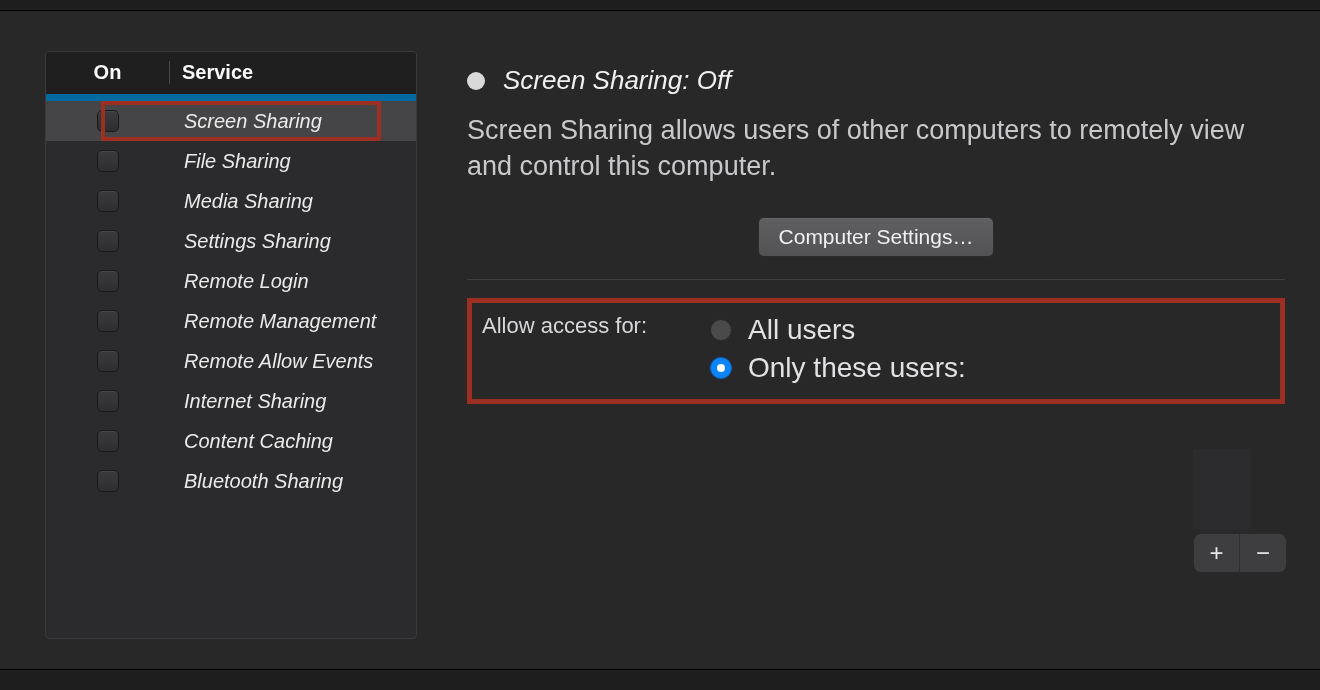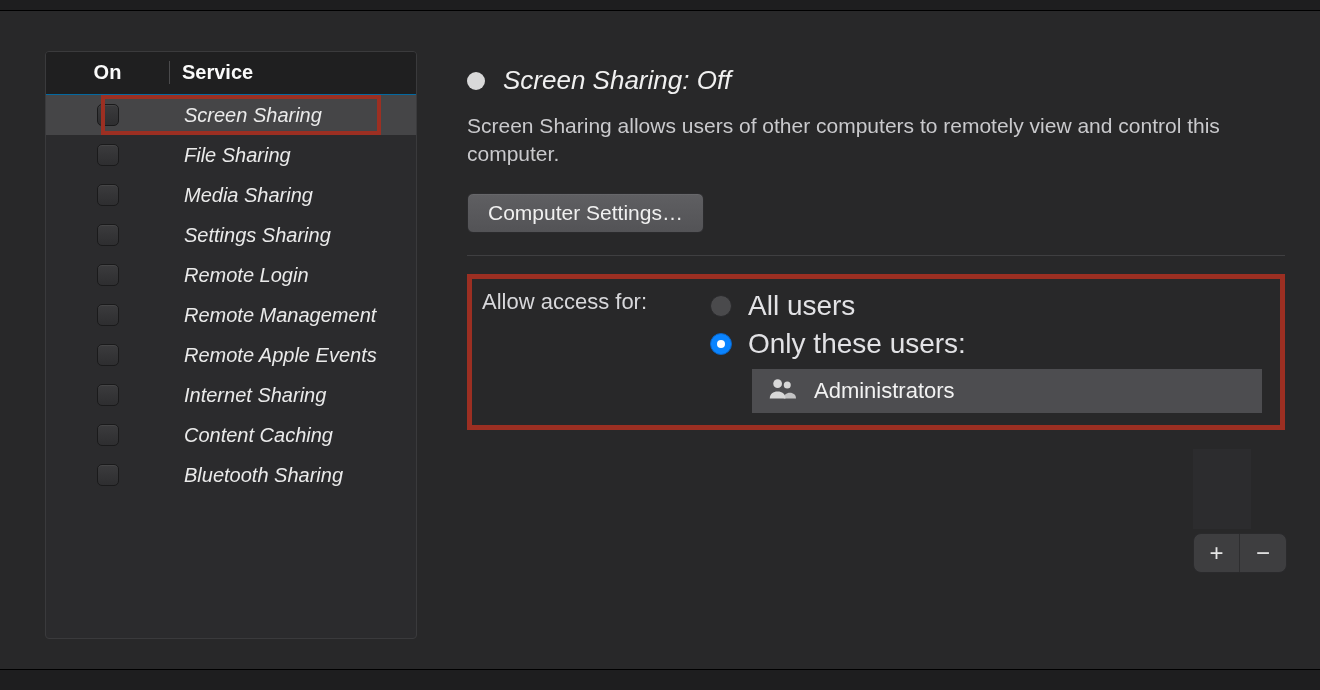--- a/index.html
+++ b/index.html
@@ -28,21 +28,21 @@
       overflow: hidden;
       display: flex; flex-direction: column;
     }
     .sidebar-header {
       background: #1f1f20;
       display: flex;
       padding: 9px 0 10px 0;
       font-size: 20px;
       font-weight: 600;
       color: #fafafa;
-      border-bottom: 1px solid #0369a1;
+      border-bottom: 7px solid #0369a1;
     }
     .hdr-on { width: 124px; text-align: center; border-right: 1px solid #4a4a4c; }
     .hdr-service { padding-left: 12px; }
     .service-list { flex: 1; font-style: italic; }
     .service-row {
       display: flex; align-items: center;
       height: 40px;
       font-size: 20px;
       color: #eaeaea;
       position: relative;
@@ -65,26 +65,26 @@
     
     .detail { flex: 1; position: relative; }
     .status-row { display: flex; align-items: center; gap: 18px; margin-top: 14px; font-style: italic; }
     .status-dot {
       width: 18px; height: 18px; border-radius: 50%;
       background: #d9d9d9;
     }
     .status-title { font-size: 26px; font-weight: 400; color: #f0f0f0; }
     .desc {
       margin-top: 16px;
-      font-size: 21px;
+      font-size: 27px;
       color: #c9c9cc;
       line-height: 1.35;
       max-width: 805px;
     }
-    .btn-row { display: flex; justify-content: flex-start; margin-top: 24px; padding-right: 0; }
+    .btn-row { display: flex; justify-content: center; margin-top: 32px; padding-right: 0; }
     .settings-btn {
       background: linear-gradient(#5f5f62, #535356);
       border: 1px solid #2b2b2d;
       border-radius: 6px;
       color: #f0f0f0;
       font-size: 21px;
       padding: 7px 20px;
       box-shadow: 0 1px 0 rgba(255,255,255,.05) inset;
     }
     .divider { border-top: 1px solid #3f3f41; margin-top: 22px; }
@@ -197,21 +197,21 @@
           <div class="chk-cell">
               <div class="chk"></div>
             </div>
           <div class="svc-label">Remote Management</div>
         </div>
 
         <div class="service-row">
           <div class="chk-cell">
               <div class="chk"></div>
             </div>
-          <div class="svc-label">Remote Apple Events</div>
+          <div class="svc-label">Remote Allow Events</div>
         </div>
 
         <div class="service-row">
           <div class="chk-cell">
               <div class="chk"></div>
             </div>
           <div class="svc-label">Internet Sharing</div>
         </div>
 
         <div class="service-row">
@@ -247,33 +247,20 @@
           <div class="access-label">Allow access for:</div>
           <div class="radio-col">
             <div class="radio-line">
               <div class="radio"></div>
               <div class="radio-text">All users</div>
             </div>
             <div class="radio-line">
               <div class="radio checked"></div>
               <div class="radio-text">Only these users:</div>
             </div>
-            <div class="user-list">
-              <div class="user-row">
-                <span class="user-icon">
-                  <svg viewBox="0 0 32 24">
-                      <circle cx="11" cy="7" r="5"></circle>
-                      <circle cx="22" cy="8.5" r="4"></circle>
-                      <path d="M2 24c0-5 4-8 9-8s9 3 9 8z"></path>
-                      <path d="M18 24c0-4 3-6.5 7-6.5s7 2.5 7 6.5z" opacity=".85"></path>
-                    </svg>
-                </span>
-                <span>Administrators</span>
-              </div>
-            </div>
           </div>
         </div>
       </div>
 
       <div class="user-area-fill"></div>
 
       <div class="add-remove">
         <div class="ar-btn">
             <span>+</span>
           </div>

